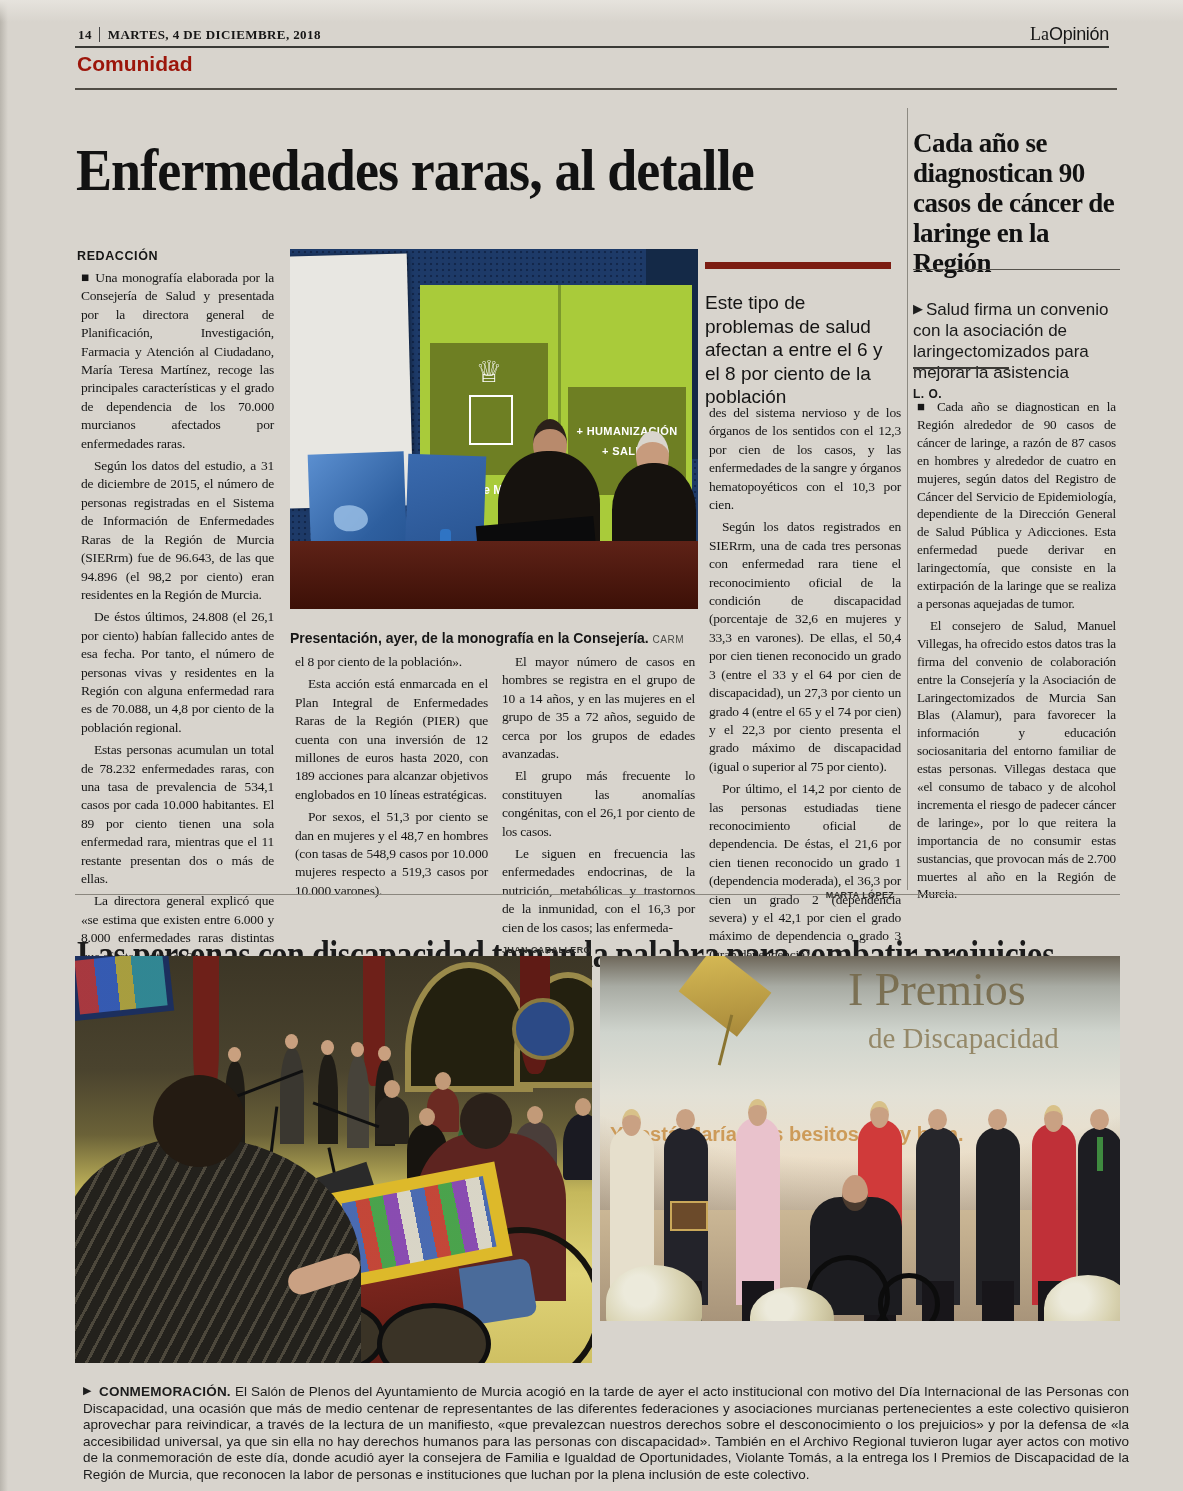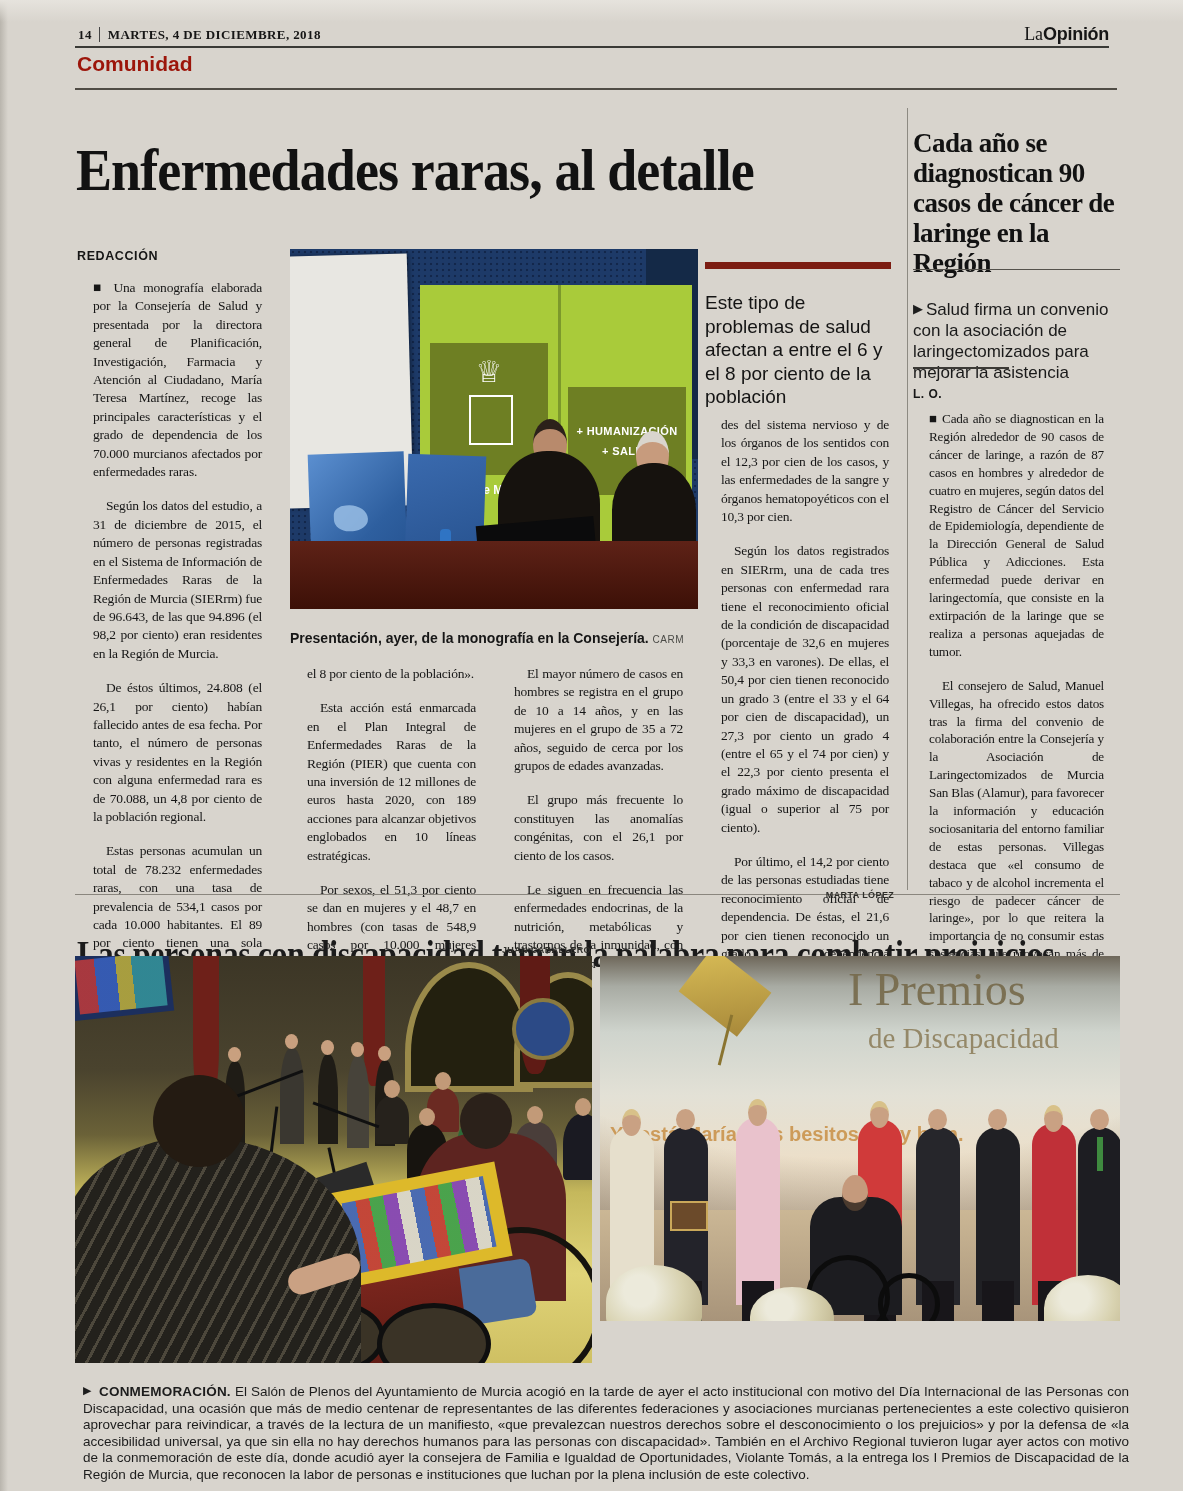--- a/index.html
+++ b/index.html
@@ -7,34 +7,34 @@
         font-family:"Liberation Serif",serif;color:#161616;}
   .page::before{content:"";position:absolute;inset:0;pointer-events:none;
         background:linear-gradient(180deg,#e6e3dd 0%,rgba(230,227,221,0) 22px),
                    linear-gradient(90deg,#b9b5ad 0,rgba(185,181,173,0) 8px);}
   
   .folio{position:absolute;left:78px;top:27px;font:bold 13px/15px "Liberation Serif",serif;letter-spacing:.4px;}
   .folio .pg{padding-right:7px;}
   .folio .dt{border-left:1px solid #444;padding-left:8px;}
   .masthead{position:absolute;top:24px;right:74px;font-size:18px;line-height:20px;}
   .m-la{font-family:"Liberation Serif",serif;font-weight:normal;}
-  .m-op{font-family:"Liberation Sans",sans-serif;font-weight:bold;letter-spacing:-.3px;}
+  .m-op{font-family:"Liberation Sans",sans-serif;font-weight:normal;letter-spacing:-.3px;}
   .rule{position:absolute;background:#3a3a36;}
   .rule-top{left:75px;top:46px;width:1034px;height:2px;}
   .section-label{position:absolute;left:77px;top:52px;font:bold 21px/24px "Liberation Sans",sans-serif;color:#9c150a;}
   .rule-section{left:75px;top:88px;width:1042px;height:2px;background:#504c45;}
   
   .headline{position:absolute;left:76px;top:98px;font:bold 60px/64px "Liberation Serif",serif;
             letter-spacing:-1px;white-space:nowrap;transform:scaleX(.9);transform-origin:left top;color:#121212;}
   .deck{position:absolute;left:77px;top:182px;width:806px;font:19px/25.5px "Liberation Sans",sans-serif;color:#1a1a1a;}
   .arrow{font-size:13px;vertical-align:2px;margin-right:3px;color:#1d1d1d;}
   
   .col{position:absolute;top:249px;width:201px;}
   .kicker{font:bold 12.5px/14px "Liberation Sans",sans-serif;letter-spacing:.6px;margin:0 0 6px 0;}
-  .para{margin:16px;font:13.5px/18.4px "Liberation Serif",serif;letter-spacing:-.2px;text-align:justify;}
+  .para{margin:4px;font:13.5px/18.4px "Liberation Serif",serif;letter-spacing:-.2px;text-align:justify;}
   .para.ind{text-indent:13px;}
   
   .photo-main{position:absolute;left:290px;top:249px;width:408px;height:360px;overflow:hidden;background:#1d3a68;}
   .pm-wall{position:absolute;inset:0;background-image:radial-gradient(rgba(5,15,40,.45) 1px,transparent 1.6px);background-size:6px 6px;}
   .pm-rightdark{position:absolute;right:0;top:0;width:52px;height:210px;background:#142947;}
   .pm-screen{position:absolute;left:-4px;top:6px;width:124px;height:252px;background:#e8e7e2;transform:rotate(-1.5deg);box-shadow:2px 0 4px rgba(0,0,0,.4);}
   .pm-panel{position:absolute;left:130px;top:36px;width:272px;height:262px;background:#a9cb3a;}
   .pm-fold{position:absolute;left:138px;top:0;bottom:0;width:3px;background:rgba(20,40,10,.3);}
   .pm-olive-l{position:absolute;left:10px;top:58px;width:118px;height:132px;background:#6e7f23;}
   .pm-crest{position:absolute;left:0;right:0;top:14px;text-align:center;color:#fff;font-size:30px;line-height:30px;}

